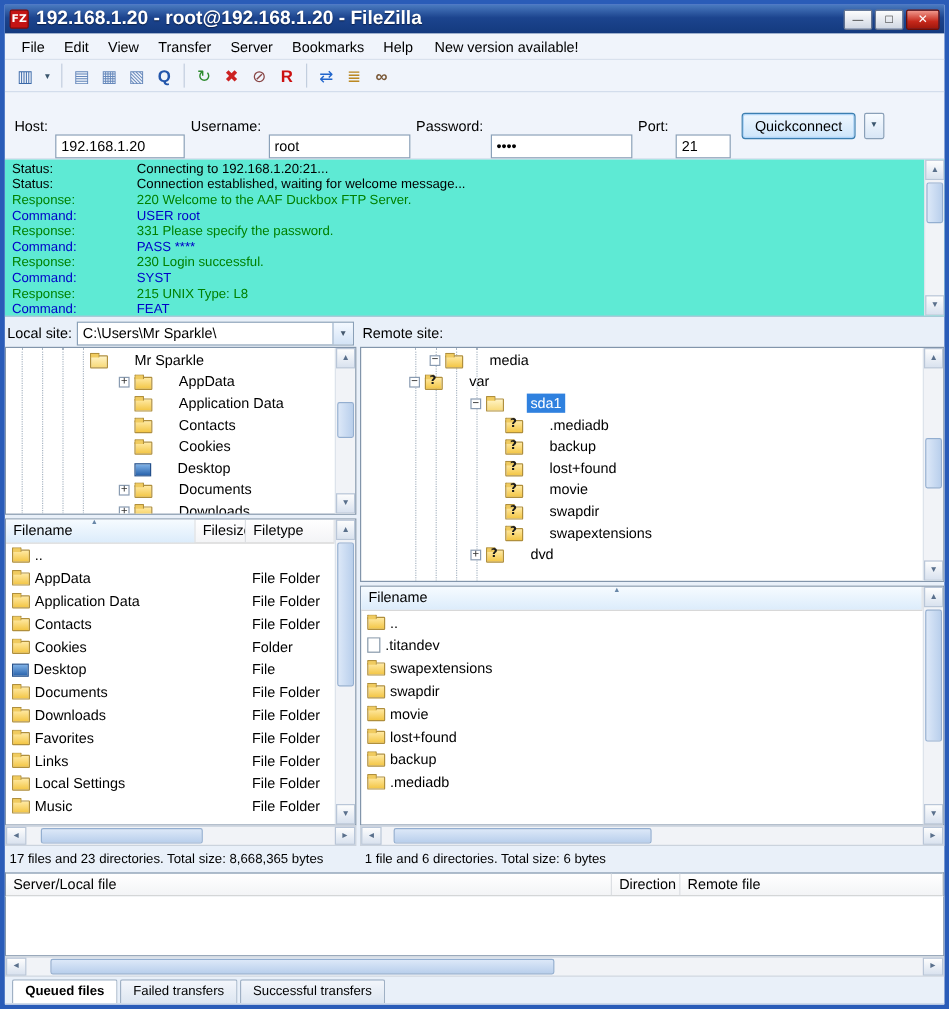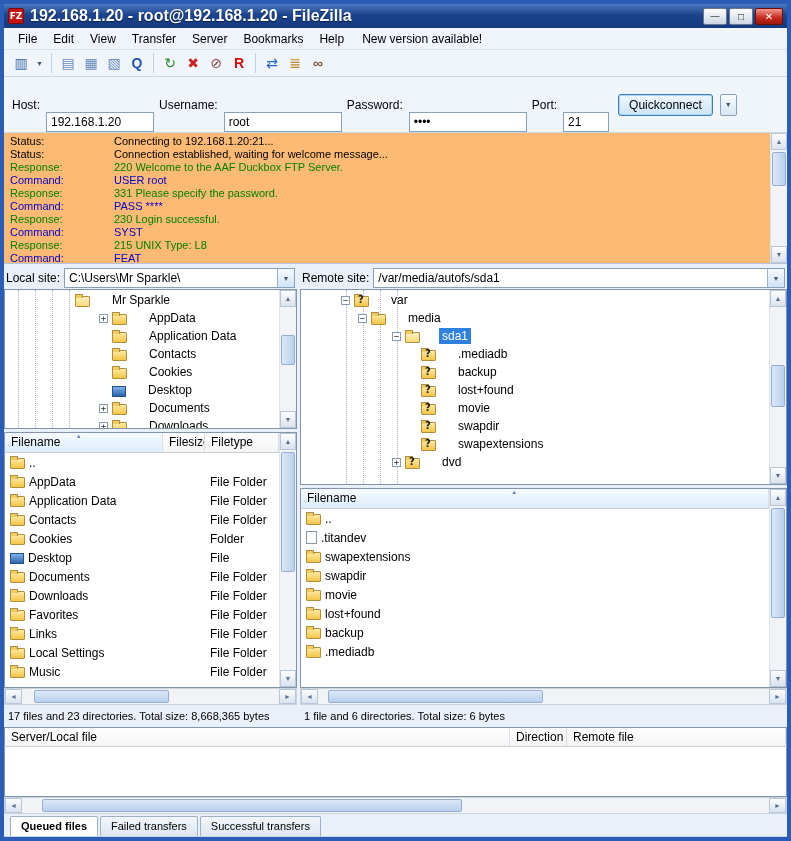--- a/index.html
+++ b/index.html
@@ -56,21 +56,21 @@
   .qfield { height:20px; border:1px solid #8aa0b8; padding:0 4px;
             font:12px "Liberation Sans", sans-serif; background:#fff;margin-top:35px; }
   .qbtn { height:22px; padding:0 10px; margin-left:4px; border:1px solid #3c7fb1; border-radius:3px;
           background:linear-gradient(#eef7ff,#cde5fa); box-shadow:0 0 0 1px #aed4f7 inset; font-size:12px; }
   .qdrop { width:17px; height:22px; border:1px solid #8aa0b8; border-radius:2px; margin-left:2px;
            background:linear-gradient(#f7fbff,#d8e6f6); font-size:7px; color:#3b566e;
            display:flex; align-items:center; justify-content:center; }
   .qdrop::before { content:"▼"; }
 
   
-  .log { flex:0 0 131px; background:#fdba74; border-bottom:1px solid #b5c4d8; display:flex; overflow:hidden; }
+  .log { flex:0 0 131px; background:#5eead4; border-bottom:1px solid #b5c4d8; display:flex; overflow:hidden; }
   .log-lines { flex:1; padding:2px 0 0 6px; font-size:11px; line-height:13px; overflow:hidden; white-space:nowrap; }
   .llabel { display:inline-block; width:104px; }
   .k-status { color:#000; }
   .k-response { color:#008000; }
   .k-command { color:#0000c8; }
 
   
   .vscroll { flex:0 0 17px; width:17px; background:#f1f3f7; border-left:1px solid #dde3eb;
              display:flex; flex-direction:column; }
   .sbtn { height:17px; background:linear-gradient(#fdfdfd,#d9e2ef); border:1px solid #b9c6d8;
@@ -441,41 +441,37 @@
       </div>
 
       <div class="pane-status">17 files and 23 directories. Total size: 8,668,365 bytes</div>
     </div>
 
     <div class="pane-split"></div>
 
     <div class="pane pane-remote">
       <div class="site-row">
         <span>Remote site:</span>
-        <div class="combo">
-          <span class="combo-text">/var/media/autofs/sda1</span>
-          <span class="combo-btn"></span>
-        </div>
       </div>
 
       <div class="treebox remote">
         <div class="guide" style="left:45px"></div>
         <div class="guide" style="left:62px"></div>
         <div class="guide" style="left:79px"></div>
         <div class="guide" style="left:96px"></div>
         <div class="tree-rows">
-          <div class="trow" style="padding-left:40px">
-              <span class="exp minus"></span>
-              <span class="ifolder qmark"></span>
-              <span class="tlabel">var</span>
-            </div>
           <div class="trow" style="padding-left:57px">
               <span class="exp minus"></span>
               <span class="ifolder"></span>
               <span class="tlabel">media</span>
+            </div>
+          <div class="trow" style="padding-left:40px">
+              <span class="exp minus"></span>
+              <span class="ifolder qmark"></span>
+              <span class="tlabel">var</span>
             </div>
           <div class="trow" style="padding-left:91px">
               <span class="exp minus"></span>
               <span class="ifolder open"></span>
               <span class="tlabel sel">sda1</span>
             </div>
           <div class="trow" style="padding-left:120px">
               <span class="ifolder qmark"></span>
               <span class="tlabel">.mediadb</span>
             </div>

